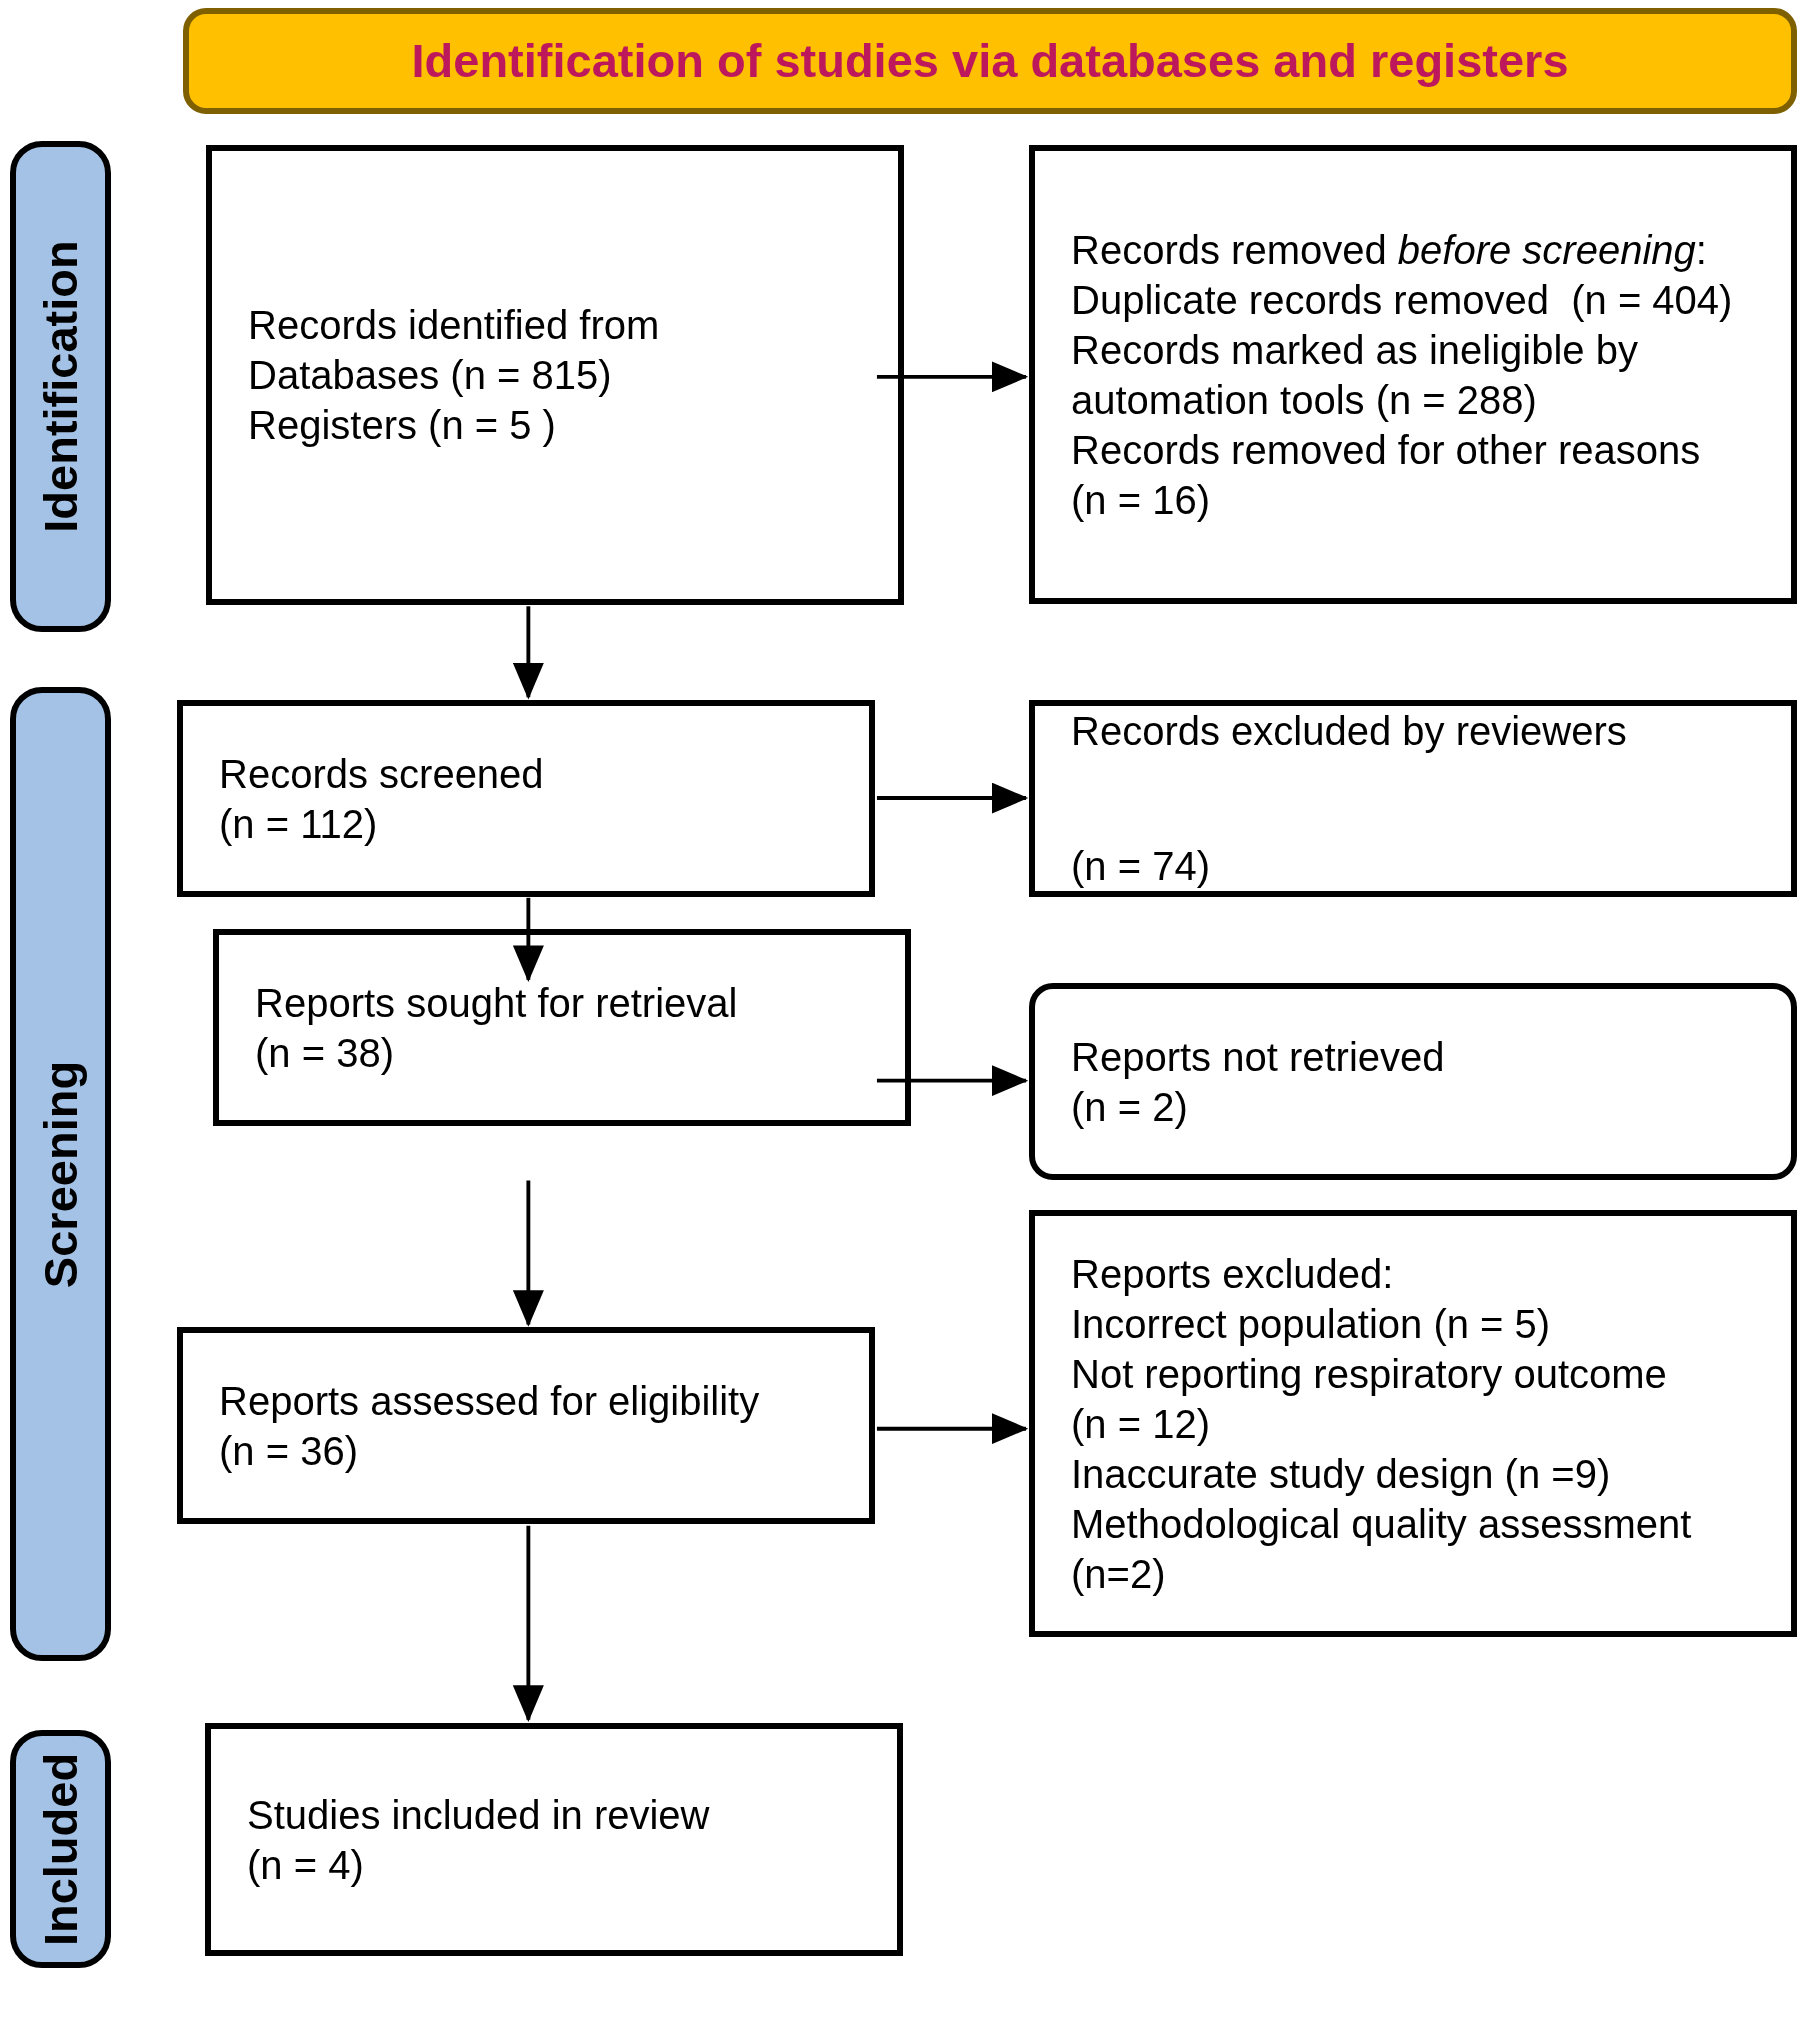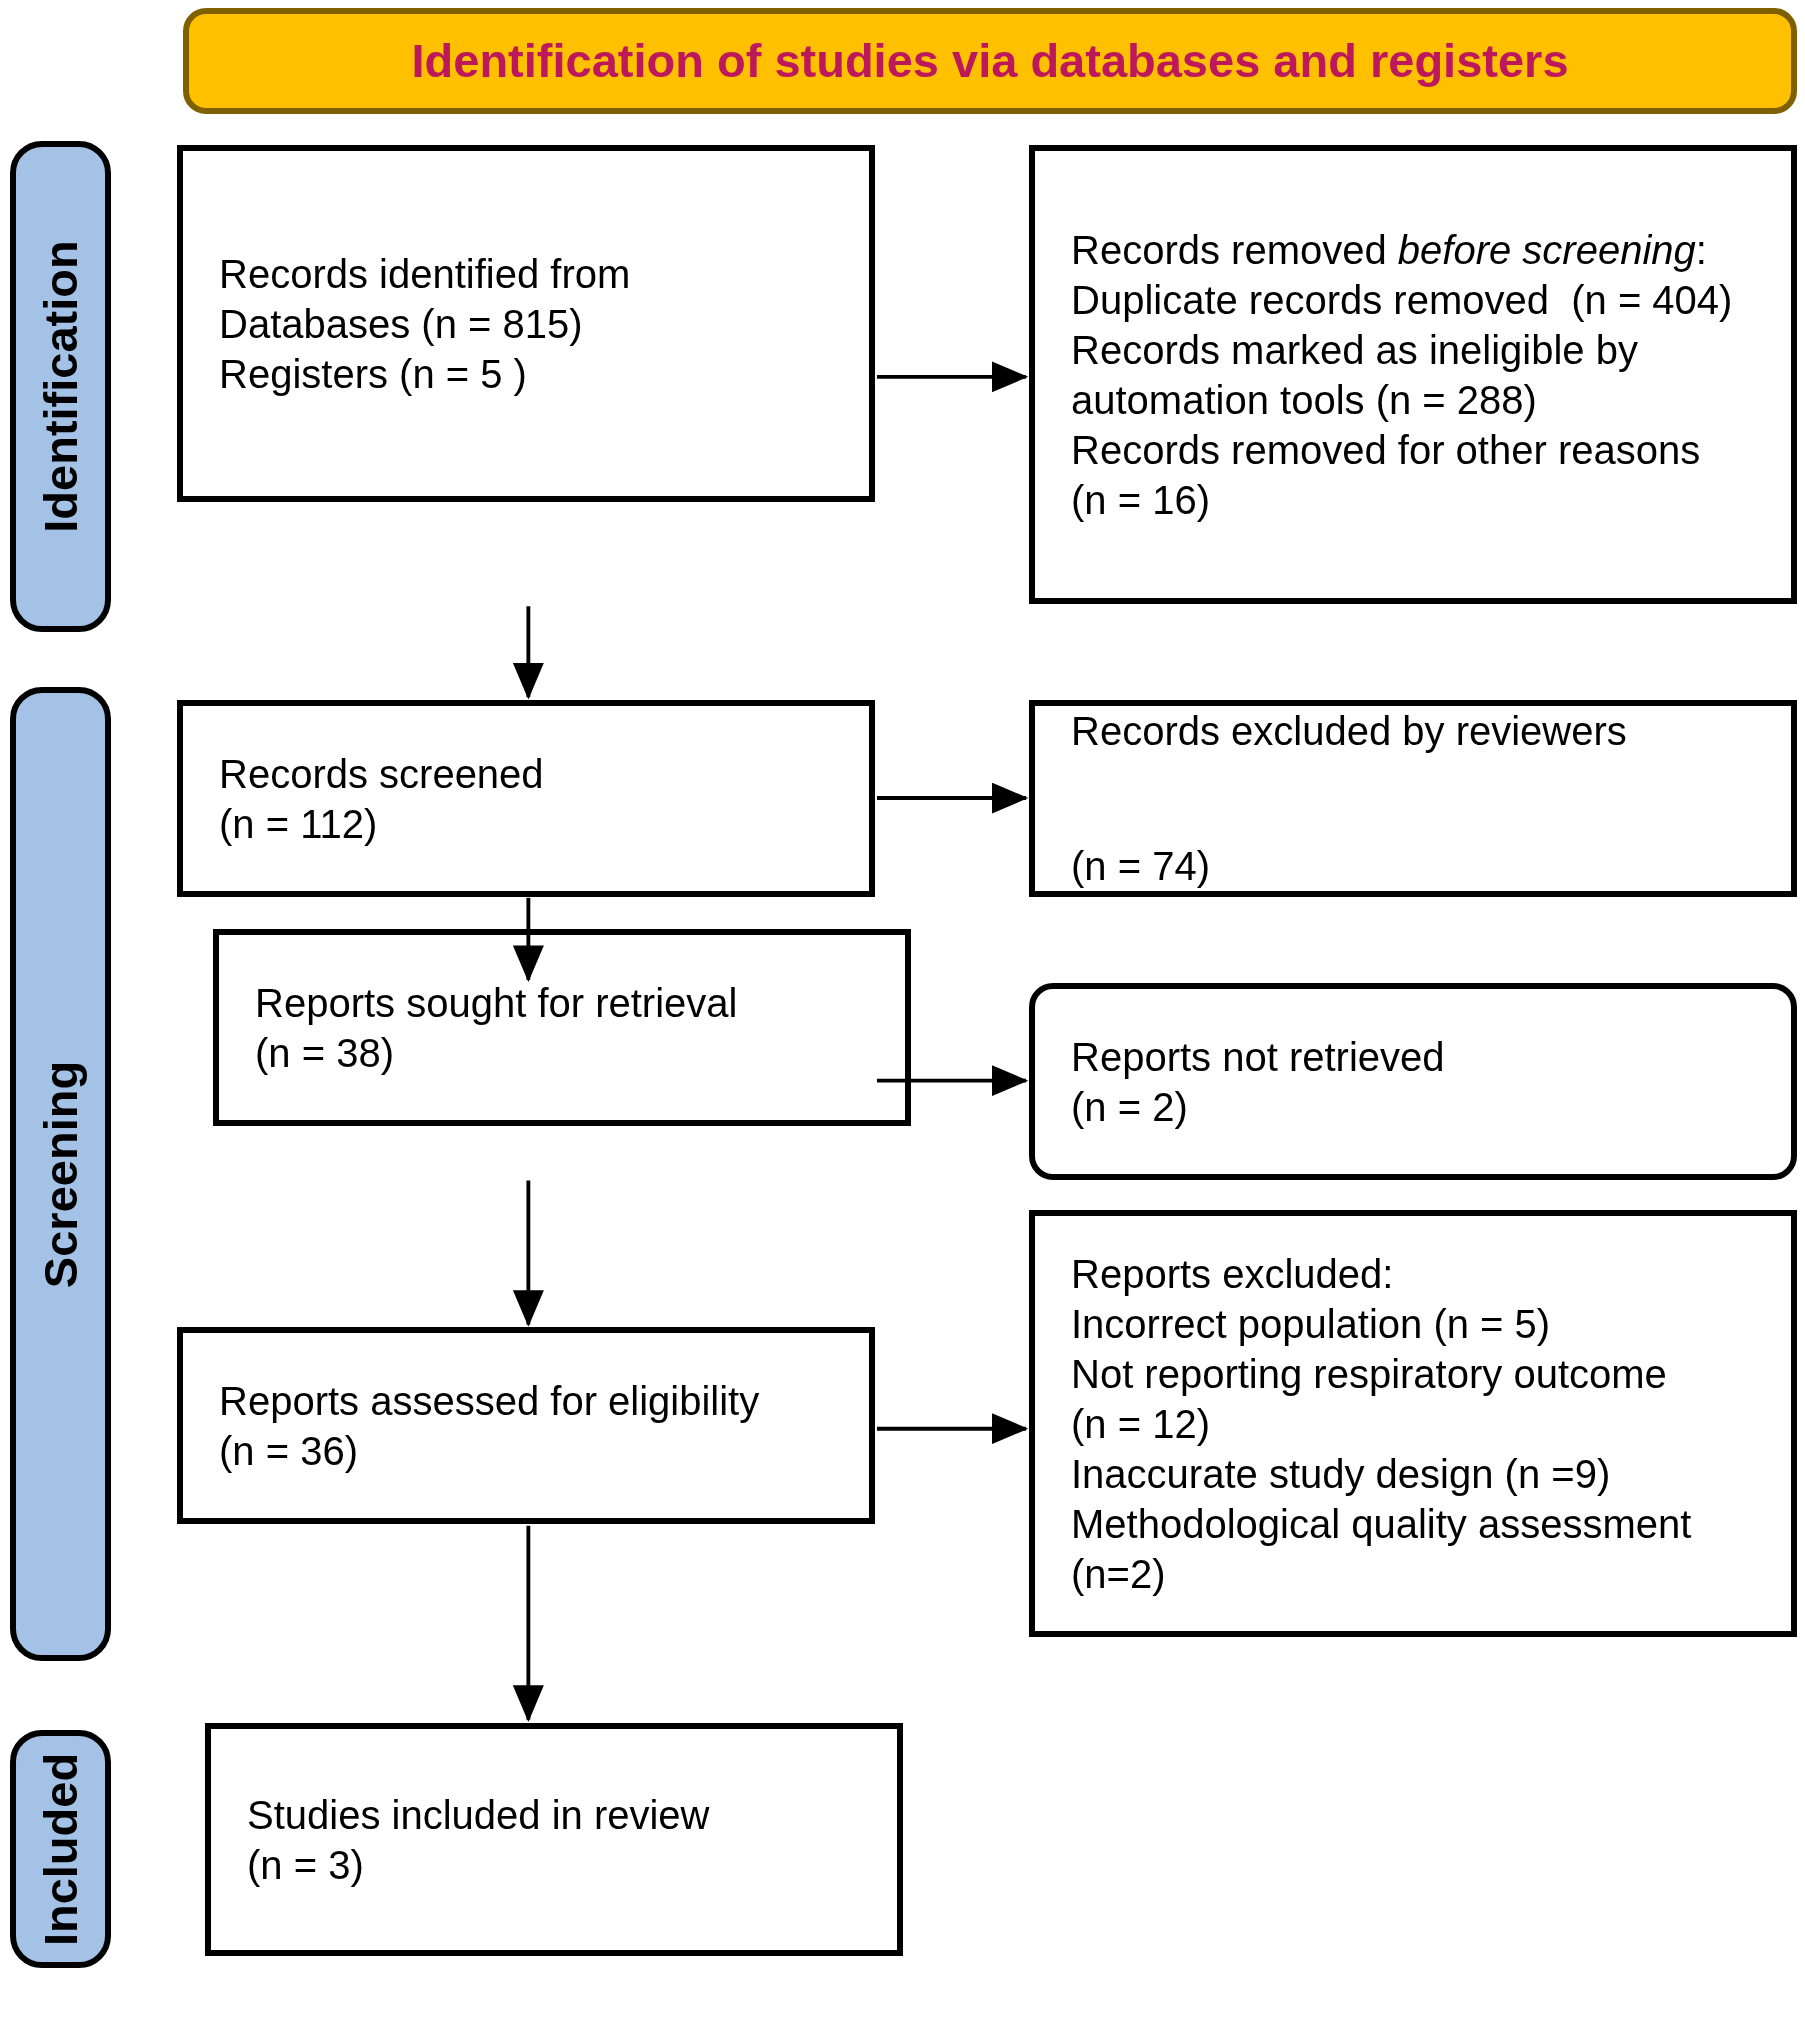--- a/index.html
+++ b/index.html
@@ -70,21 +70,21 @@
     padding-right: 7.8px;
   }
   .fbox .line {
     font-size: 40px;
     line-height: 50px;
     color: #000000;
     white-space: pre-wrap;
   }
   .col-left  { left: 177px;  width: 698px; }
   .col-right { left: 1029px; width: 768px; }
-  #box-records-identified    { top: 145px;  height: 357px; }
+  #box-records-identified    { top: 145px;  height: 460px; margin-left: 29px; }
   #box-records-removed       { top: 145px;  height: 459px; }
   #box-records-screened      { top: 700px; height: 197px; }
   #box-records-excluded      { top: 700px; height: 197px; justify-content: space-between; }
   #box-reports-sought        { top: 929px; height: 197px; margin-left: 36px; }
   #box-reports-not-retrieved { top: 983px; height: 197px; border-radius: 24px; }
   #box-reports-assessed      { top: 1327px; height: 197px; }
   #box-reports-excluded      { top: 1210px; height: 427px; }
   #box-studies-included      { top: 1723px; height: 233px; margin-left: 28px; }
   
   #arrow-layer {
@@ -130,21 +130,21 @@
     <div class="line">(n = 38)</div>
   </div>
 
   <div class="fbox col-left" id="box-reports-assessed">
     <div class="line">Reports assessed for eligibility</div>
     <div class="line">(n = 36)</div>
   </div>
 
   <div class="fbox col-left" id="box-studies-included">
     <div class="line">Studies included in review</div>
-    <div class="line">(n = 3)</div>
+    <div class="line">(n = 4)</div>
   </div>
 
   <div class="fbox col-right" id="box-records-removed">
     <div class="line"><span>Records removed </span><em>before screening</em><span>:</span></div>
     <div class="line">Duplicate records removed  (n = 404)</div>
     <div class="line">Records marked as ineligible by</div>
     <div class="line">automation tools (n = 288)</div>
     <div class="line">Records removed for other reasons</div>
     <div class="line">(n = 16)</div>
   </div>

